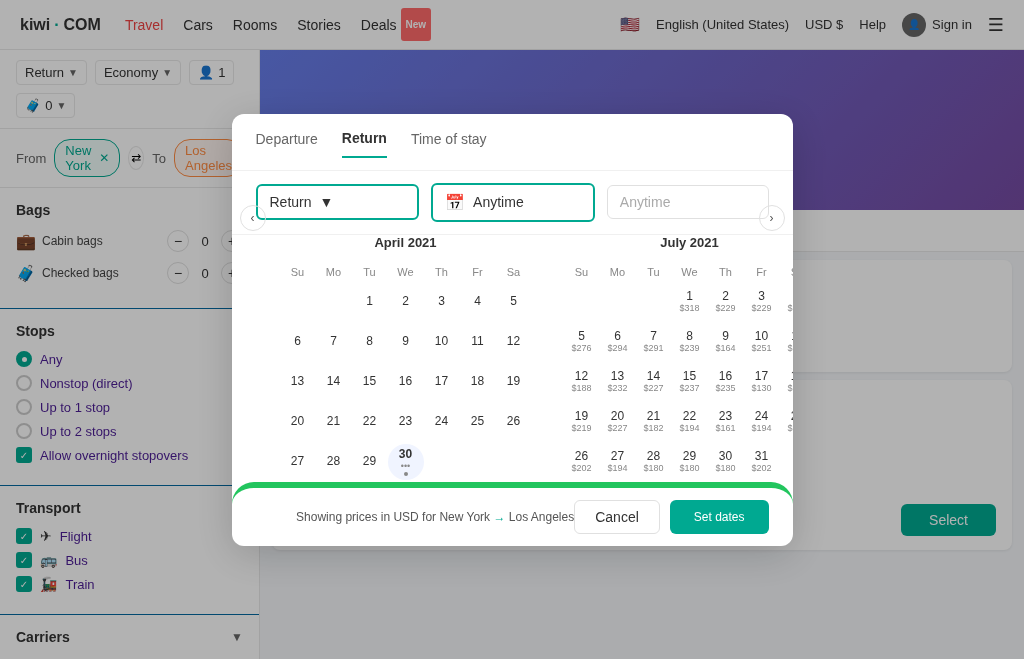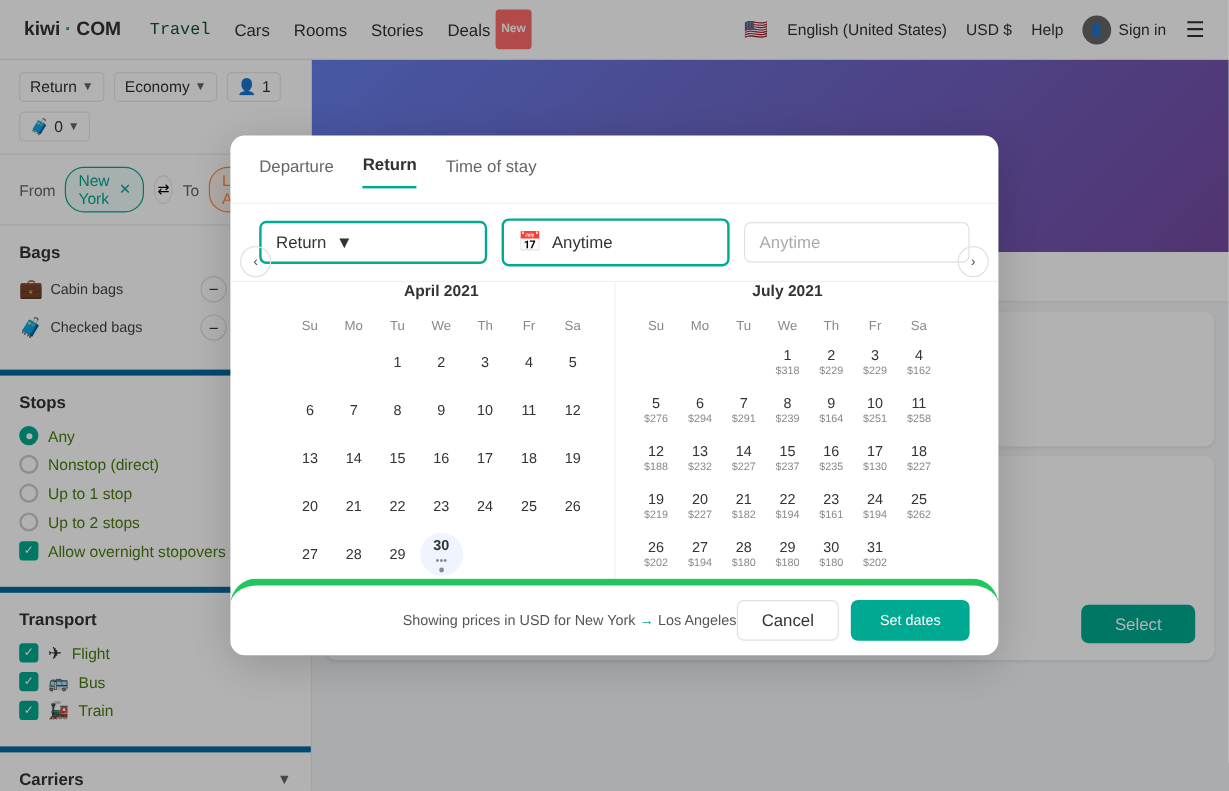--- a/index.html
+++ b/index.html
@@ -4,21 +4,21 @@
   <style>
     * { box-sizing: border-box; margin: 0; padding: 0; font-family: -apple-system, BlinkMacSystemFont, 'Segoe UI', sans-serif; }
     body { background: #f5f7fa; font-size: 14px; color: #333; }
 
     
     .header { background: white; display: flex; align-items: center; padding: 0 20px; height: 50px; border-bottom: 1px solid #e8e8e8; }
     .logo { display: flex; align-items: center; gap: 4px; font-weight: 700; font-size: 16px; color: #333; margin-right: 24px; }
     .logo-dot { color: #00a991; }
     .nav { display: flex; gap: 20px; align-items: center; flex: 1; }
     .nav-item { font-size: 14px; color: #333; cursor: pointer; text-decoration: none; }
-    .nav-item.active { color: #14532d; font-weight: 500; font-family: Liberation Mono, monospace; }
+    .nav-item.active { color: #ef4444; font-weight: 500; }
     .nav-deals { display: flex; align-items: center; gap: 4px; }
     .badge-new { background: #ff6b6b; color: white; font-size: 10px; padding: 11px 5px; border-radius: 3px; font-weight: 600; }
     .header-right { display: flex; align-items: center; gap: 16px; margin-left: auto; }
     .flag { font-size: 16px; }
     .lang { font-size: 13px; color: #333; cursor: pointer; }
     .currency { font-size: 13px; color: #333; cursor: pointer; }
     .help { font-size: 13px; color: #333; cursor: pointer; }
     .sign-in { display: flex; align-items: center; gap: 6px; font-size: 13px; color: #333; cursor: pointer; }
     .sign-in-icon { width: 24px; height: 24px; background: #666; border-radius: 50%; display: flex; align-items: center; justify-content: center; color: white; font-size: 10px; }
     .hamburger { font-size: 18px; cursor: pointer; color: #333; }
@@ -38,37 +38,37 @@
 
     .from-to-row { display: flex; align-items: center; gap: 8px; padding: 10px 16px; border-bottom: 1px solid #e8e8e8; }
     .from-label { font-size: 13px; color: #666; }
     .city-tag { background: #f0fdf9; border: 1px solid #00a991; border-radius: 16px; padding: 3px 10px; font-size: 13px; color: #00a991; font-weight: 500; display: flex; align-items: center; gap: 4px; }
     .city-tag .remove { color: #00a991; cursor: pointer; font-size: 12px; }
     .swap-btn { background: none; border: 1px solid #e8e8e8; border-radius: 50%; width: 24px; height: 24px; cursor: pointer; display: flex; align-items: center; justify-content: center; font-size: 12px; }
     .to-label { font-size: 13px; color: #666; }
     .to-tag { background: #fff5f0; border: 1px solid #ff8c42; border-radius: 16px; padding: 3px 10px; font-size: 13px; color: #ff8c42; font-weight: 500; }
 
     
-    .filter-section { padding: 14px 16px; border-bottom: 5px solid #0369a1; }
+    .filter-section { padding: 14px 16px; border-bottom: 1px solid #0369a1; }
     .filter-title { display: flex; align-items: center; justify-content: space-between; cursor: pointer; font-weight: 600; font-size: 14px; margin-bottom: 12px; }
     .filter-title .toggle-icon { color: #666; font-size: 12px; }
 
     .bag-row { display: flex; align-items: center; gap: 8px; margin-bottom: 10px; }
     .bag-icon { width: 18px; color: #666; font-size: 16px; }
     .bag-label { flex: 1; font-size: 12px; color: #444; }
     .counter { display: flex; align-items: center; gap: 8px; }
     .counter-btn { width: 22px; height: 22px; border: 1px solid #e0e0e0; border-radius: 50%; background: white; cursor: pointer; display: flex; align-items: center; justify-content: center; font-size: 14px; color: #333; }
     .counter-val { font-size: 13px; width: 16px; text-align: center; }
 
     .stop-option { display: flex; align-items: center; gap: 8px; margin-bottom: 8px; }
     .radio { width: 16px; height: 16px; border-radius: 50%; border: 2px solid #ccc; background: white; cursor: pointer; display: flex; align-items: center; justify-content: center; }
     .radio.active { border-color: #00a991; background: #00a991; }
     .radio.active::after { content: ''; width: 5px; height: 5px; background: white; border-radius: 50%; }
     .checkbox { width: 16px; height: 16px; border: 2px solid #00a991; border-radius: 3px; background: #00a991; cursor: pointer; display: flex; align-items: center; justify-content: center; color: white; font-size: 10px; }
-    .stop-label { font-size: 13px; color: #4d7c0f; }
+    .stop-label { font-size: 13px; color: #4c1d95; }
 
     .transport-row { display: flex; align-items: center; gap: 8px; margin-bottom: 8px; }
 
     
     .content { flex: 1; background: #f5f7fa; position: relative; overflow: hidden; }
 
     
     .connections-bg { position: absolute; top: 0; left: 0; right: 0; height: 160px; background: linear-gradient(135deg, #667eea 0%, #764ba2 100%); display: flex; align-items: flex-end; padding: 16px; }
     .connections-text { color: white; font-size: 20px; font-weight: 600; }
 
@@ -89,21 +89,21 @@
     .flight-bottom { display: flex; align-items: center; justify-content: space-between; margin-top: 10px; }
     .economy-badge { border: 1px solid #e0e0e0; border-radius: 4px; padding: 3px 8px; font-size: 12px; color: #555; }
     .show-details { display: flex; align-items: center; gap: 4px; font-size: 12px; color: #666; cursor: pointer; }
     .select-btn { background: #00a991; color: white; border: none; border-radius: 6px; padding: 8px 28px; font-size: 14px; font-weight: 500; cursor: pointer; }
 
     .lock-icon { font-size: 14px; color: #888; }
     .checkbox-small { width: 16px; height: 16px; border: 1px solid #ccc; border-radius: 3px; background: white; }
 
     
     .overlay { position: fixed; top: 0; left: 0; right: 0; bottom: 0; background: rgba(0,0,0,0.3); z-index: 100; display: flex; align-items: center; justify-content: center; }
-    .calendar-modal { background: white; border-radius: 12px; width: 640px; box-shadow: 0 8px 40px rgba(0,0,0,0.18); overflow: hidden; }
+    .calendar-modal { background: white; border-radius: 12px; width: 561px; box-shadow: 0 8px 40px rgba(0,0,0,0.18); overflow: hidden; }
     .cal-header { padding: 16px 24px 0; display: flex; align-items: center; gap: 24px; border-bottom: 1px solid #f0f0f0; padding-bottom: 12px; }
     .cal-tab { font-size: 14px; color: #666; padding-bottom: 10px; cursor: pointer; }
     .cal-tab.active { color: #333; font-weight: 600; border-bottom: 2px solid #00a991; }
     .cal-input-row { display: flex; align-items: center; gap: 12px; padding: 12px 24px; border-bottom: 1px solid #f0f0f0; }
     .cal-select { display: flex; align-items: center; gap: 8px; border: 2px solid #00a991; border-radius: 6px; padding: 8px 12px; background: white; font-size: 14px; color: #333; cursor: pointer; flex: 1; }
     .cal-select .cal-icon { color: #00a991; font-size: 16px; }
     .cal-select-text { flex: 1; font-weight: 500; }
     .cal-input-return { display: flex; align-items: center; border: 1px solid #e0e0e0; border-radius: 6px; padding: 8px 12px; font-size: 14px; color: #aaa; flex: 1; }
     .cal-body { display: flex; gap: 0; padding: 0 24px; }
     .cal-month-title { text-align: center; font-size: 13px; font-weight: 600; color: #333; margin-bottom: 12px; }

